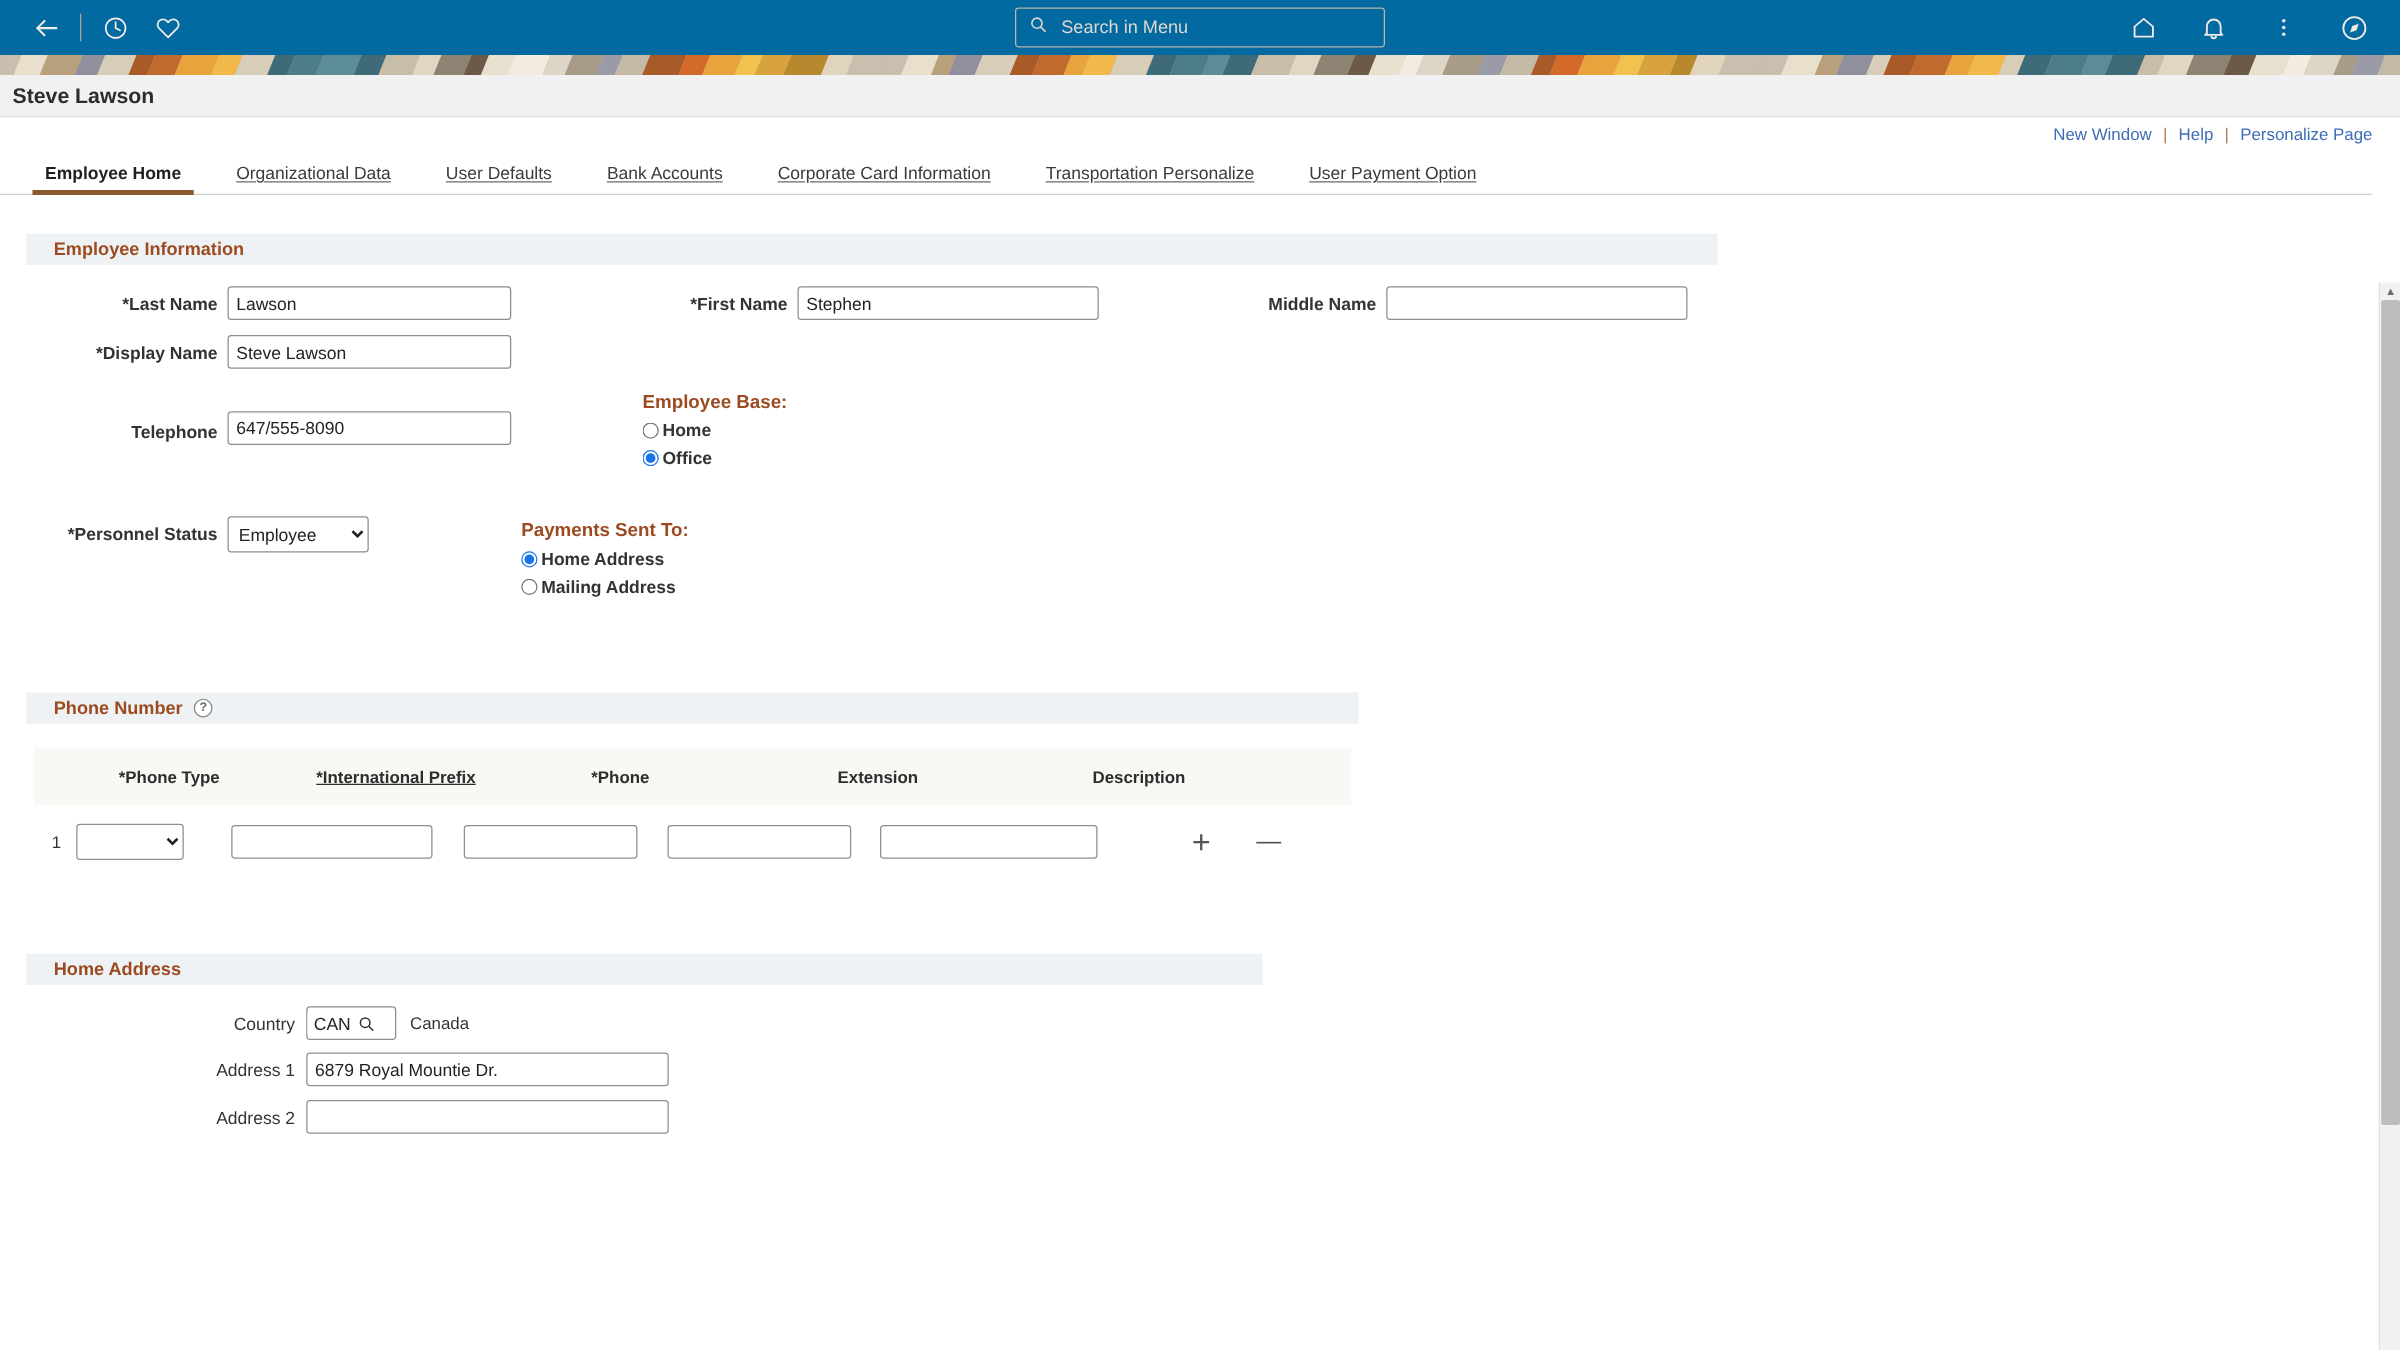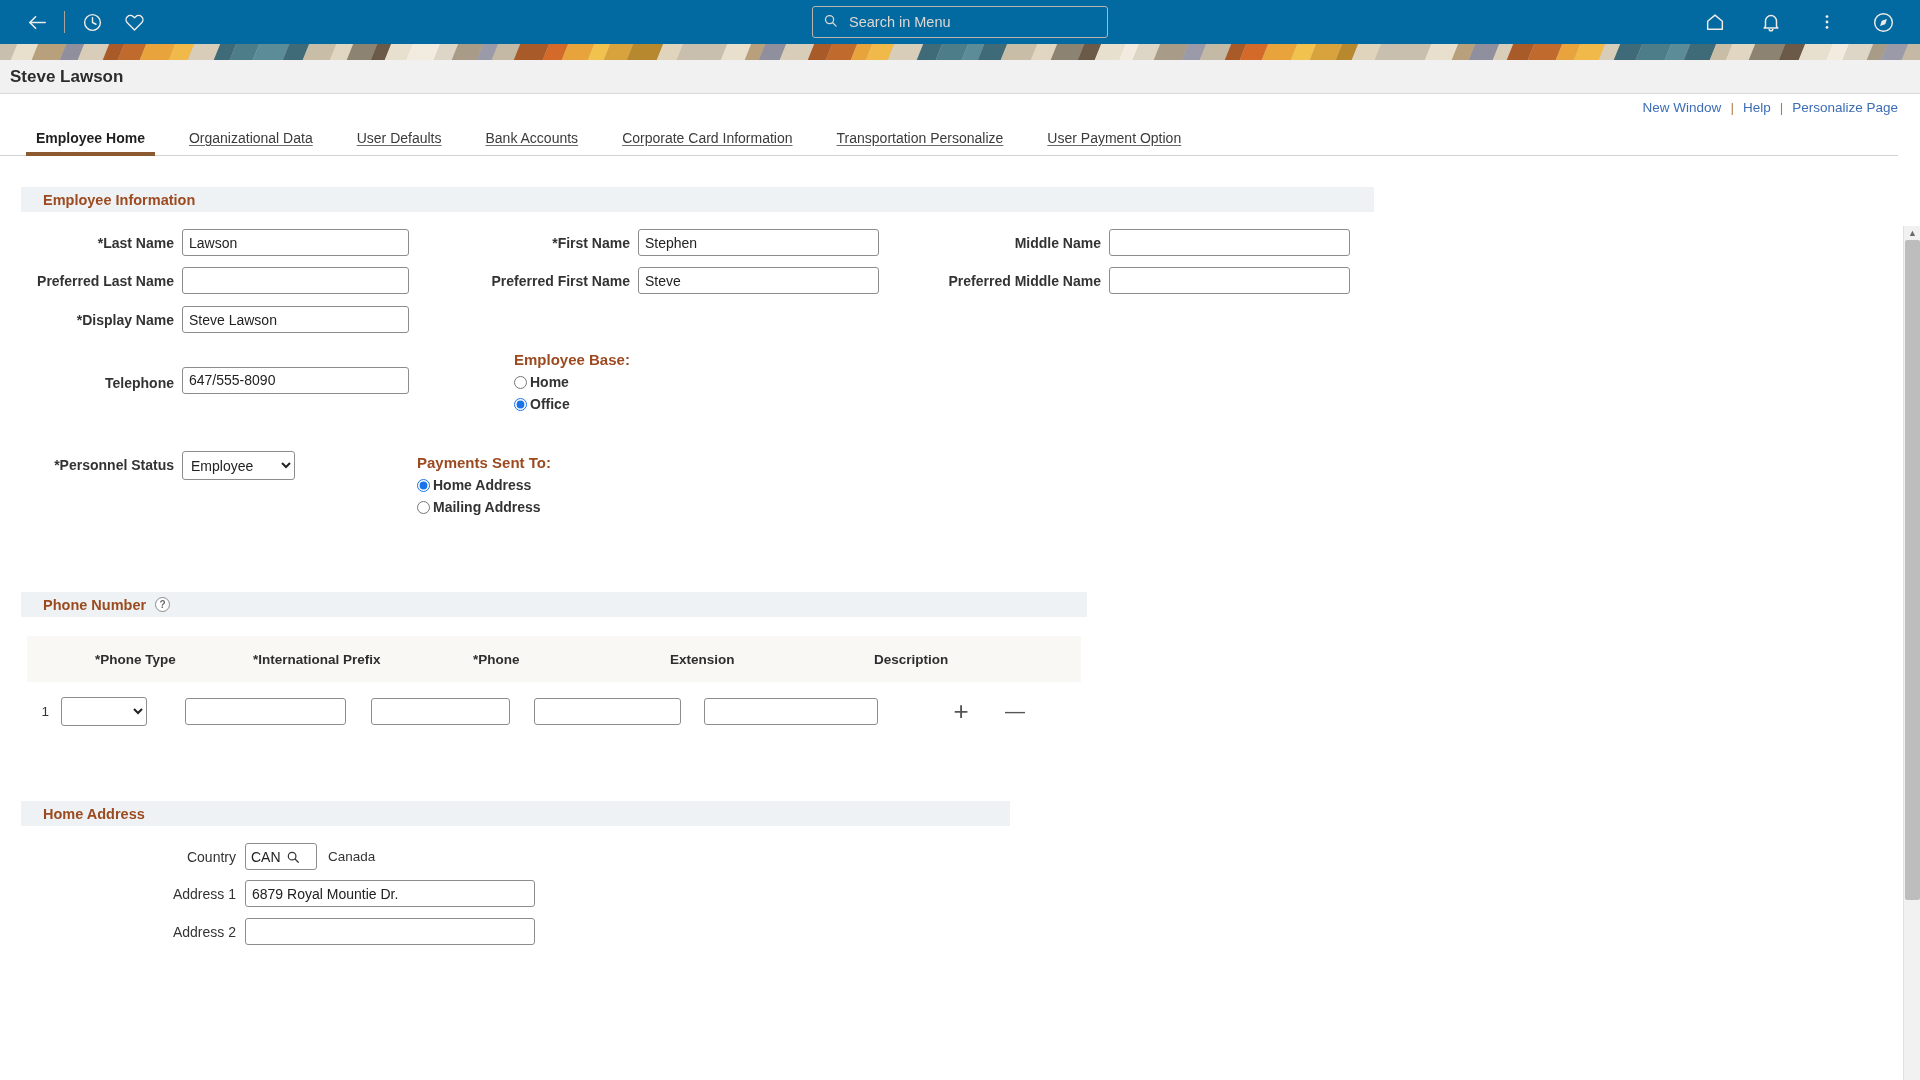--- a/index.html
+++ b/index.html
@@ -429,28 +429,20 @@
 
   <div class="frow" style="margin-top:17px;">
     <div class="flabel" style="width:174px;">*Last Name</div>
     <input class="finput" style="width: 227px; margin-left: 8px;" value="Lawson">
     <div class="flabel" style="width:190px; margin-left:31px;">*First Name</div>
     <input class="finput" style="width: 241px; margin-left: 8px;" value="Stephen">
     <div class="flabel" style="width:206px; margin-left:16px;">Middle Name</div>
     <input class="finput" style="width: 241px; margin-left: 8px;" value="">
   </div>
 
-  <div class="frow" style="margin-top:11px;">
-    <div class="flabel" style="width:174px;">Preferred Last Name</div>
-    <input class="finput" style="width: 227px; margin-left: 8px;" value="">
-    <div class="flabel" style="width:190px; margin-left:31px;">Preferred First Name</div>
-    <input class="finput" style="width: 241px; margin-left: 8px;" value="Steve">
-    <div class="flabel" style="width:206px; margin-left:16px;">Preferred Middle Name</div>
-    <input class="finput" style="width: 241px; margin-left: 8px;" value="">
-  </div>
 
   <div class="frow" style="margin-top:12px;">
     <div class="flabel" style="width:174px;">*Display Name</div>
     <input class="finput" style="width: 227px; margin-left: 8px;" value="Steve Lawson">
   </div>
 
   <div class="frow" style="margin-top:15px; align-items:center;">
     <div class="flabel" style="width:174px; padding-top:5px;">Telephone</div>
     <input class="finput" style="width: 227px; margin-left: 8px;" value="647/555-8090">
     <div style="margin-left:105px; padding-top:3px;">
@@ -487,21 +479,21 @@
   </div>
 
   <div class="section-band sb-phone" style="margin-top:77px;">
     <span>Phone Number</span>
     <span class="help-icon">?</span>
   </div>
 
   <div class="grid-head" style="margin-top:19px;">
     <div style="width:34px;"></div>
     <div class="gh-cell" style="width:124px;">*Phone Type</div>
-    <div class="gh-cell" style="width:186px;">*International Prefix</div>
+    <div class="gh-cell" style="width:186px;text-decoration:underline;">*International Prefix</div>
     <div class="gh-cell" style="width:163px;">*Phone</div>
     <div class="gh-cell" style="width:170px;">Extension</div>
     <div class="gh-cell" style="width:180px;">Description</div>
   </div>
 
   <div class="grid-row" style="margin-top:7px;">
     <div class="rownum" style="width:34px; padding-right:12px;">1</div>
     <div style="width:124px;"><select class="finput" style="width:86px;" id="phone-type-select"><option value=""></option><option value="Business">Business</option><option value="Home">Home</option><option value="Mobile">Mobile</option><option value="Fax">Fax</option></select></div>
     <div style="width:186px;"><input class="finput" style="width: 161px;" value=""></div>
     <div style="width:163px;"><input class="finput" style="width: 139px;" value=""></div>

